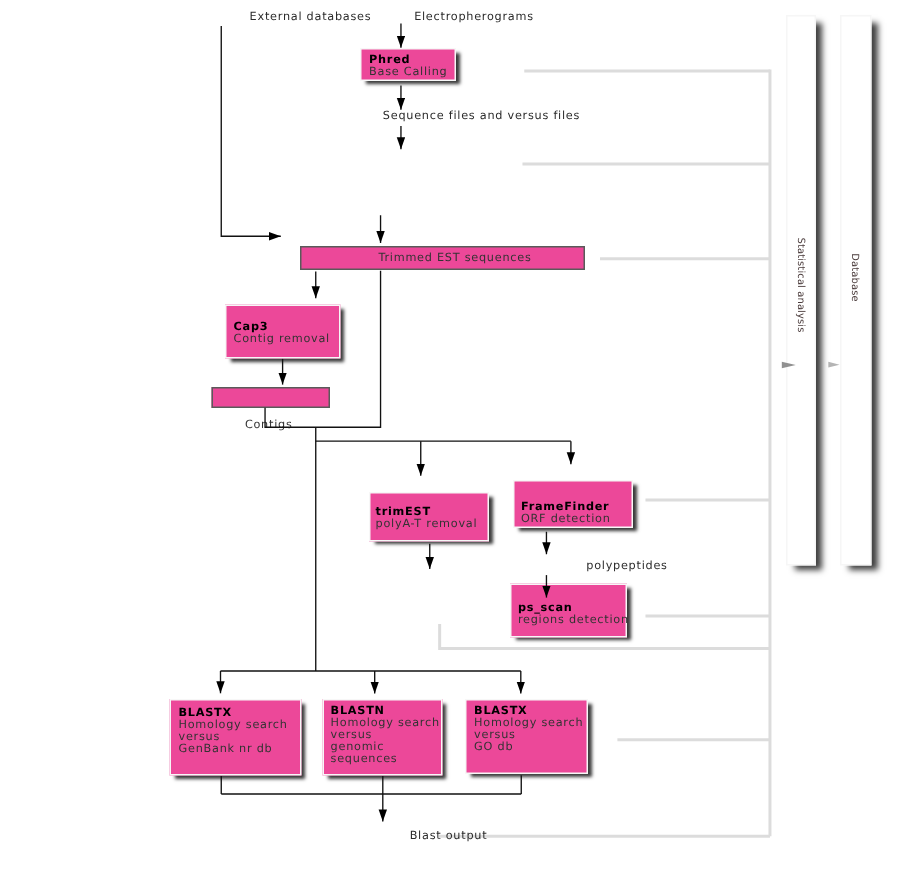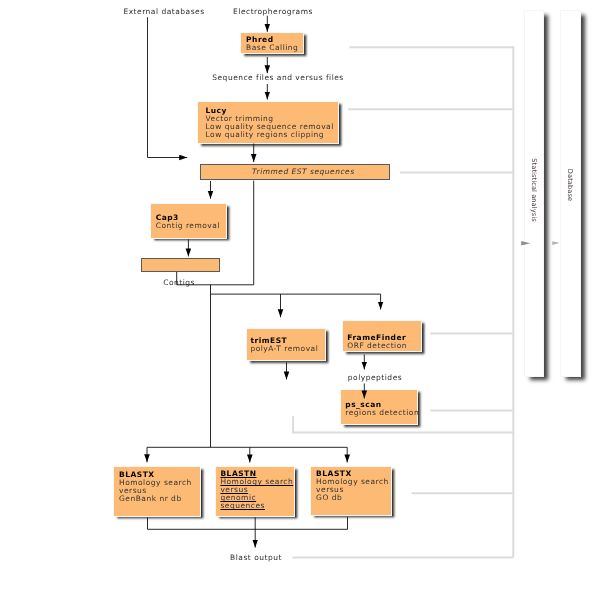--- a/index.html
+++ b/index.html
@@ -4,22 +4,22 @@
 <title>EST analysis pipeline</title>
 <style>
   html,body{margin:0;padding:0;background:#ffffff;}
   body{width:600px;height:589px;position:relative;overflow:hidden;
        font-family:"DejaVu Sans",sans-serif;
        -webkit-font-smoothing:antialiased;text-rendering:geometricPrecision;}
   #stage{position:absolute;left:0;top:0;width:600px;height:589px;}
   svg.lines{position:absolute;left:0;top:0;width:600px;height:589px;}
   svg.lines.top{z-index:5;}
   .plain-label{position:absolute;font-size:7.5px;letter-spacing:0.5px;color:#2b2b2b;
-       white-space:nowrap;transform:translate(-50%,-50%);}
-  .node{position:absolute;box-sizing:border-box;background:#fdba74;}
+       white-space:nowrap;transform:translate(-50%,-50%);margin-left:43px;}
+  .node{position:absolute;box-sizing:border-box;background:#ec4899;}
   .node.thin{border:1px solid #5a5a5a;display:flex;align-items:center;justify-content:center;}
   .node.shadow{border:1px solid #f7f7f7;box-shadow:3.2px 2.6px 2.2px -0.6px rgba(0,0,0,0.78);}
   .node .ttl{font-size:7.5px;letter-spacing:0.5px;font-weight:bold;color:#000;
        white-space:nowrap;line-height:8px;}
   .node .sub{font-size:7.5px;letter-spacing:0.5px;color:#333;white-space:nowrap;line-height:8px;}
   .node .inner{padding:4px 0 0 6px;}
   .vbox{position:absolute;box-sizing:border-box;background:#fff;border:1px solid #f6f6f6;
        box-shadow:5px 4px 4px -1px rgba(0,0,0,0.75);}
   .vbox .vlabel{position:absolute;left:50%;top:50%;font-size:6.6px;color:#4a3b3b;
        letter-spacing:0.1px;white-space:nowrap;
@@ -51,29 +51,21 @@
     <div class="plain-label" style="left: 273px; top: 11px;">Electropherograms</div>
     <div class="plain-label" style="left: 278px; top: 77px;">Sequence files and versus files</div>
     <div class="plain-label" style="left: 375px; top: 377px;">polypeptides</div>
     <div class="plain-label" style="left: 256px; top: 557px;">Blast output</div>
     <div class="node shadow" style="left: 239.7px; top: 32.2px; width: 64px; height: 21.5px;">
       <div class="inner" style="padding: 2.8px 0px 0px 5.4px;">
         <div class="ttl">Phred</div>
         <div class="sub">Base Calling</div>
       </div>
     </div>
-    <div class="node shadow" style="left: 197px; top: 101px; width: 142px; height: 43px;">
-      <div class="inner" style="padding: 4.5px 0px 0px 7.5px;">
-        <div class="ttl">Lucy</div>
-        <div class="sub">Vector trimming</div>
-        <div class="sub">Low quality sequence removal</div>
-        <div class="sub">Low quality regions clipping</div>
-      </div>
-    </div>
-    <div class="node thin" style="left: 199.9px; top: 164.4px; width: 189.7px; height: 16.1px; font-style: italic;">
+    <div class="node thin" style="left: 199.9px; top: 164.4px; width: 189.7px; height: 16.1px;">
       <span class="sub" style="position: relative; left: 8.6px;">Trimmed EST sequences</span>
     </div>
     <div class="node shadow" style="left: 149.7px; top: 203.1px; width: 77.8px; height: 35.8px;">
       <div class="inner" style="padding: 10.3px 0px 0px 5px;">
         <div class="ttl">Cap3</div>
         <div class="sub">Contig removal</div>
       </div>
     </div>
     <div class="node thin" style="left: 140.9px; top: 257.7px; width: 79.5px; height: 14.2px;">
       <span class="sub" style="position: relative; left: -1.5px; margin-top: 36px;">Contigs</span>
@@ -98,21 +90,21 @@
     </div>
     <div class="node shadow" style="left: 113px; top: 466px; width: 88px; height: 51px;">
       <div class="inner" style="padding: 4px 0px 0px 5px;">
         <div class="ttl">BLASTX</div>
         <div class="sub">Homology search</div>
         <div class="sub">versus</div>
         <div class="sub">GenBank nr db</div>
       </div>
     </div>
     <div class="node shadow" style="left: 214.6px; top: 465.8px; width: 80.5px; height: 51.7px;">
-      <div class="inner" style="padding: 3.5px 0px 0px 4.8px; text-decoration: underline;">
+      <div class="inner" style="padding: 3.5px 0px 0px 4.8px;">
         <div class="ttl">BLASTN</div>
         <div class="sub">Homology search</div>
         <div class="sub">versus</div>
         <div class="sub">genomic</div>
         <div class="sub">sequences</div>
       </div>
     </div>
     <div class="node shadow" style="left: 309.7px; top: 466.3px; width: 82.3px; height: 49.9px;">
       <div class="inner" style="padding: 3px 0px 0px 5.4px;">
         <div class="ttl">BLASTX</div>

